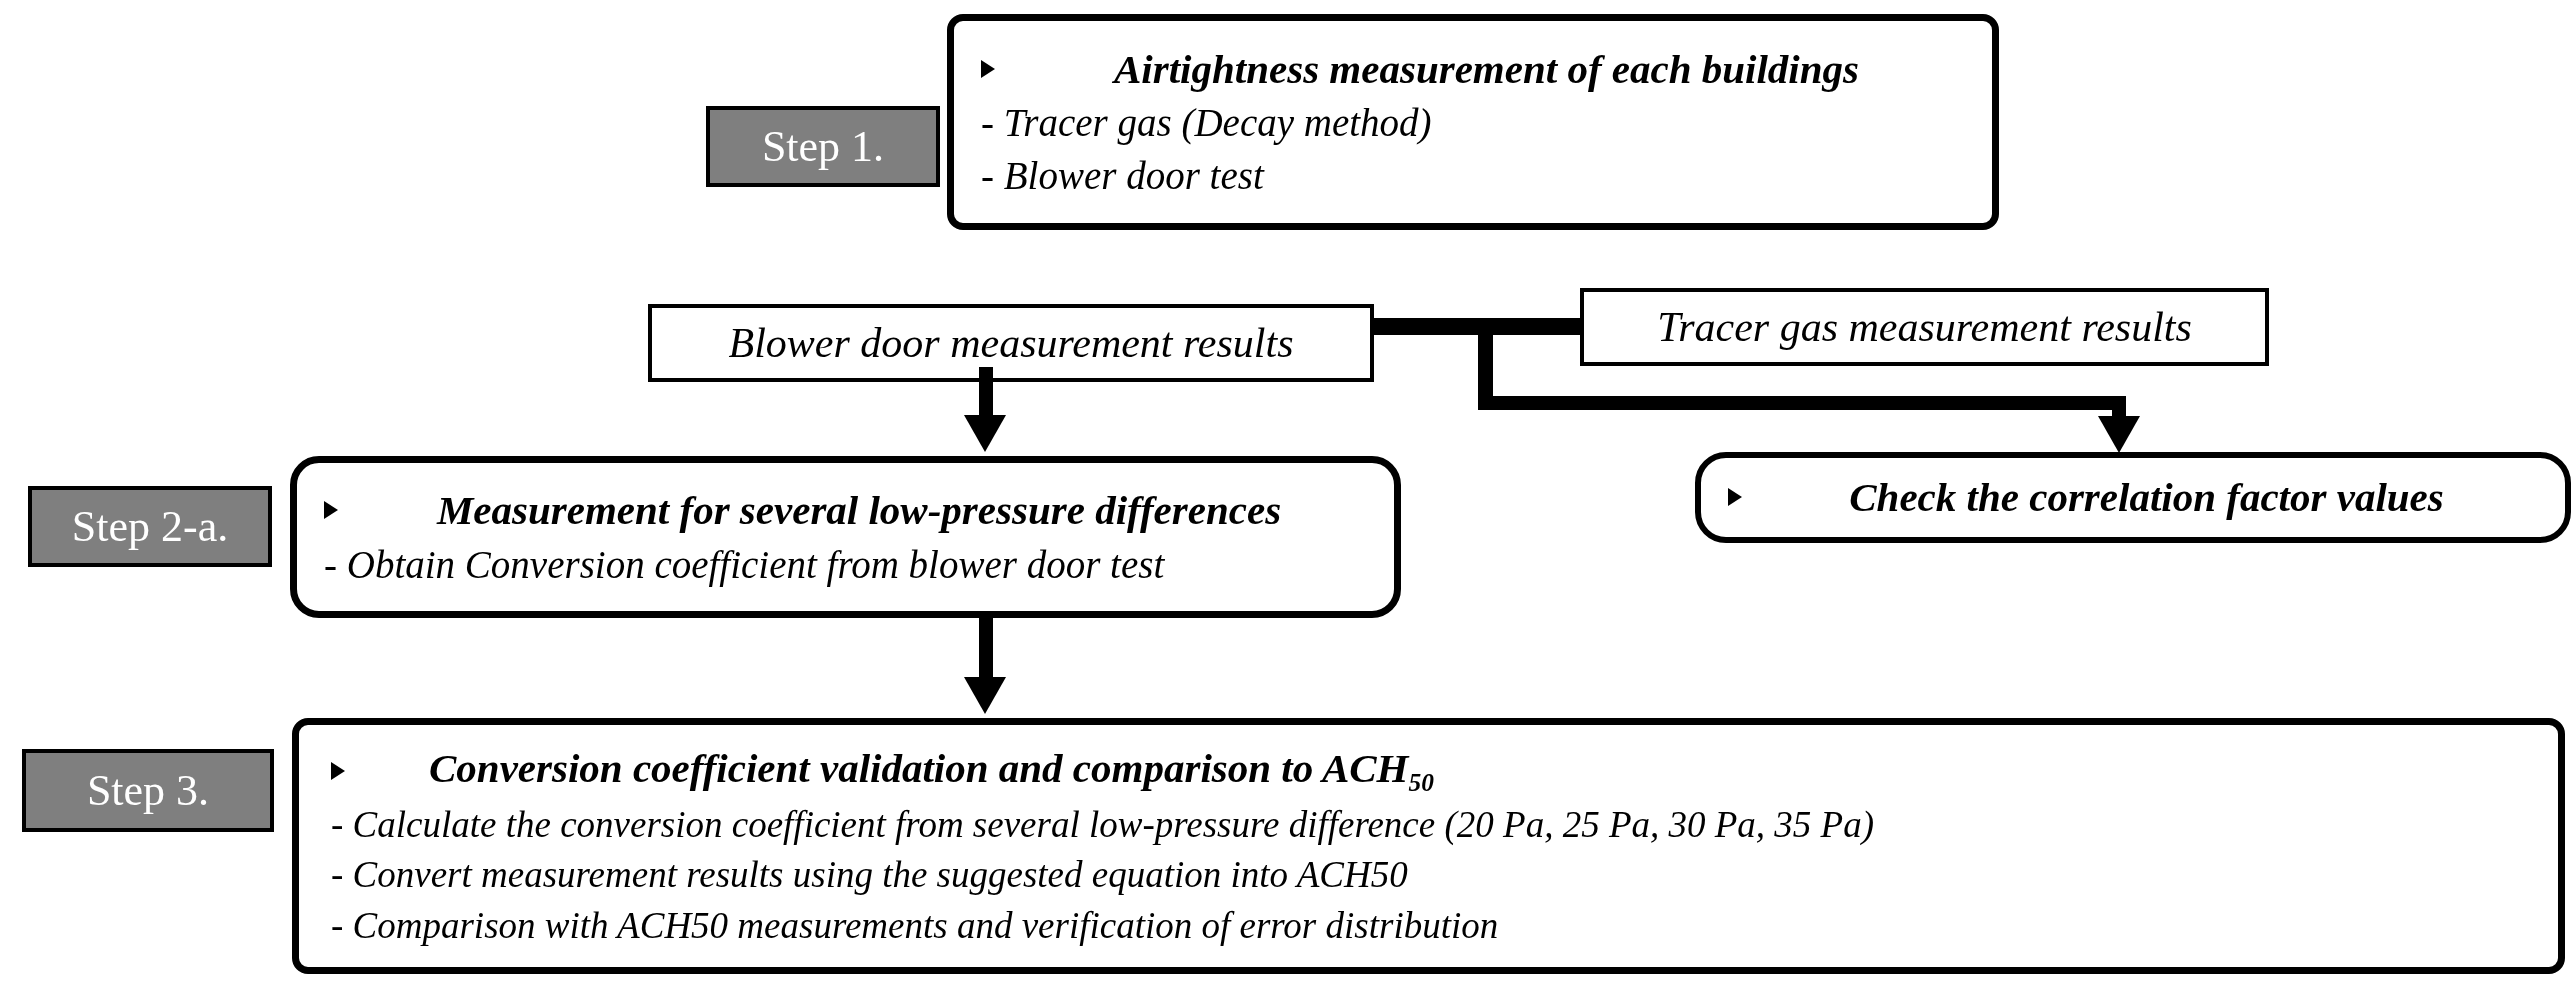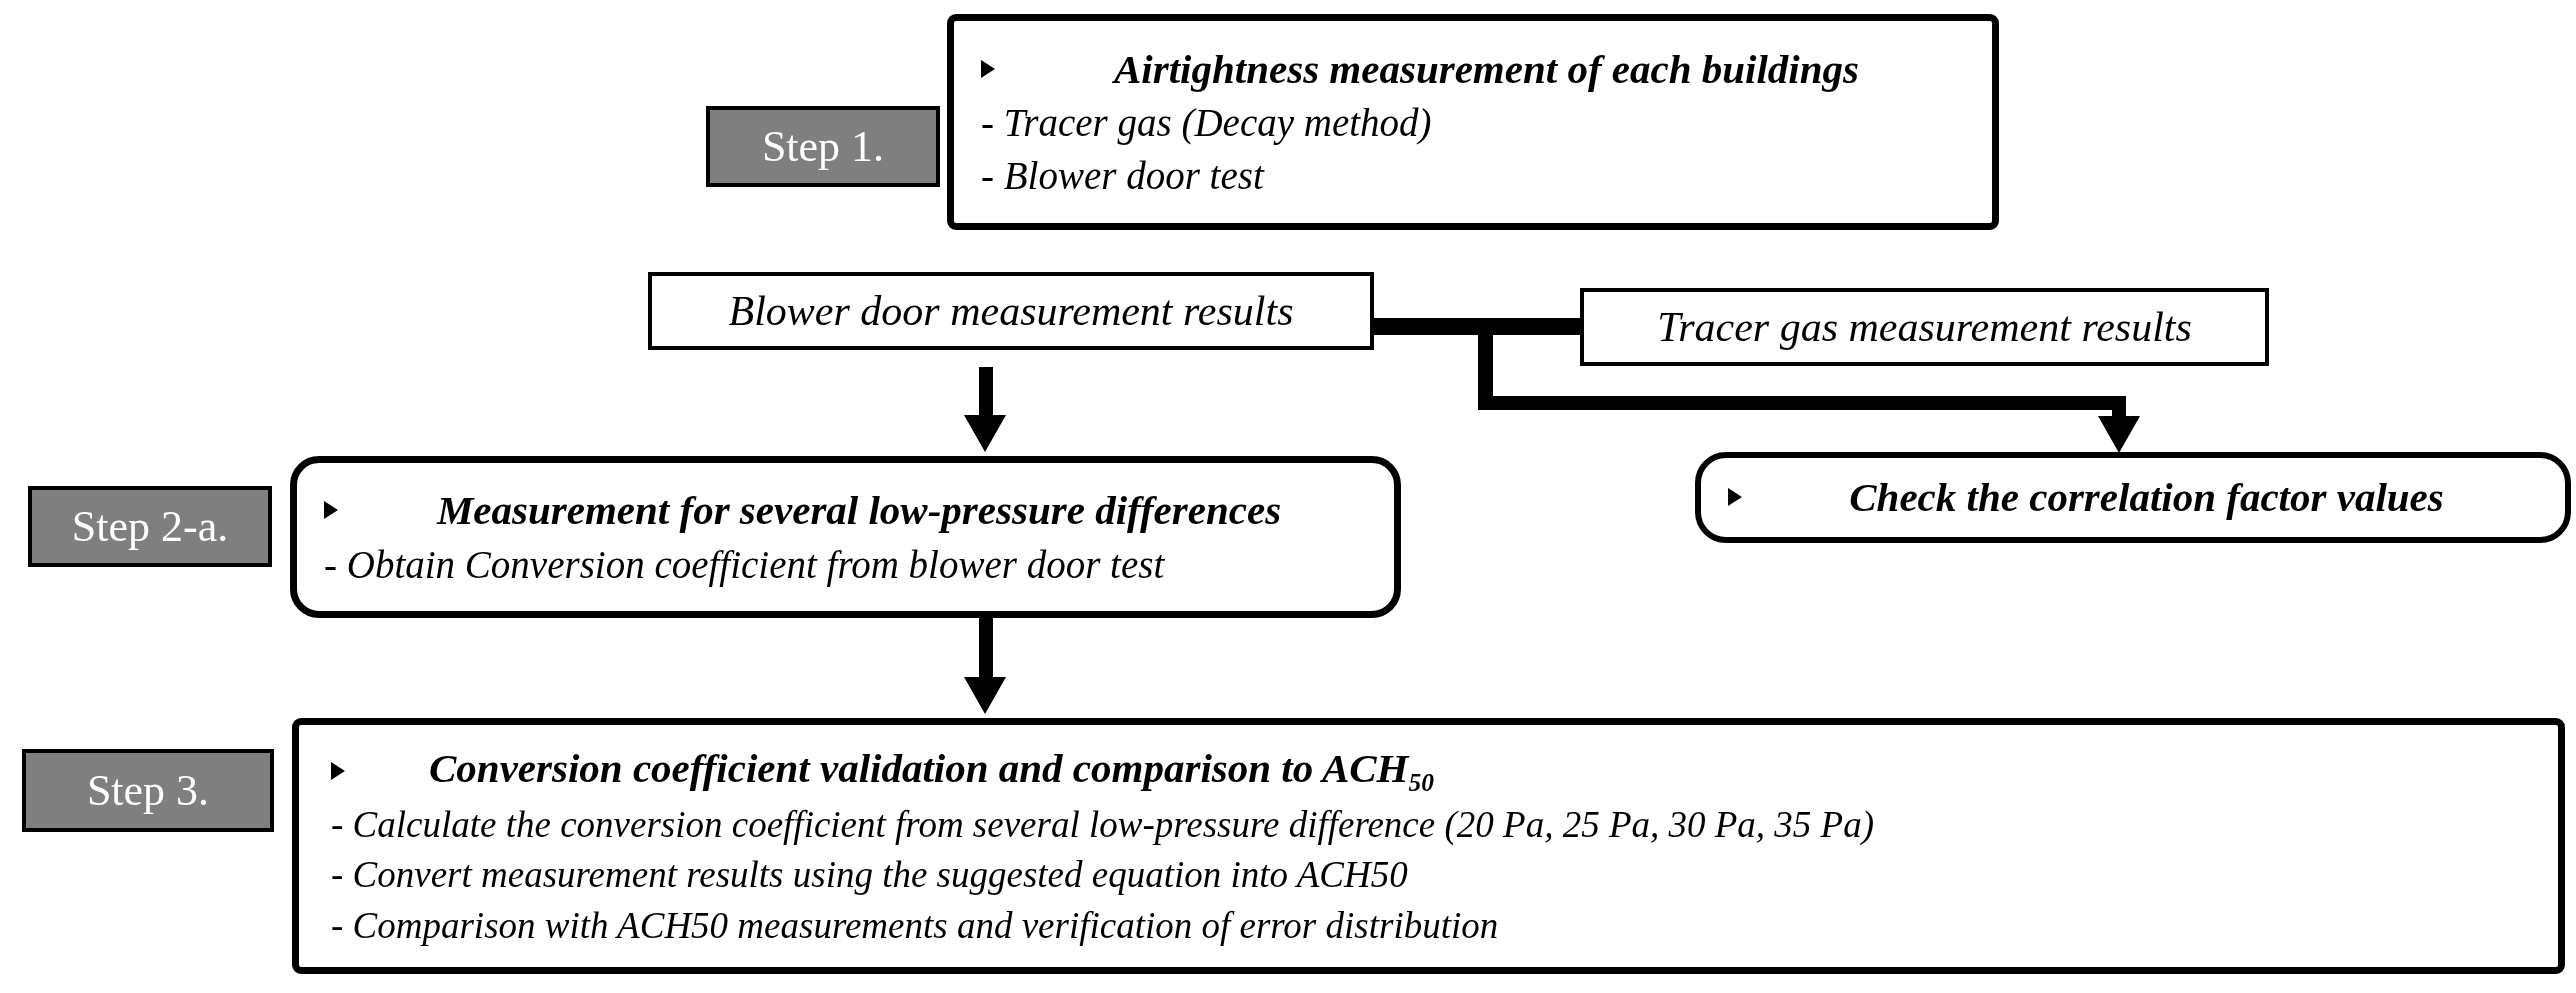--- a/index.html
+++ b/index.html
@@ -29,21 +29,21 @@
     font-size:44px;line-height:1;
     white-space:nowrap;
     margin-top:29px;
   }
 
   
   .rbox{
     position:absolute;
     background:var(--bg);
     border:7px solid var(--line);
-    border-radius:9px;
+    border-radius:16px;
     display:flex;flex-direction:column;justify-content:center;
     padding:11.6px 27px;
     font-style:italic;
   }
   .rbox .line{display:flex;align-items:center;white-space:nowrap;}
   .rbox .title{font-weight:bold;font-size:41px;line-height:1.32;}
   .rbox .title-center{margin:0 auto;}
   .rbox .item{font-size:39px;line-height:1.36;white-space:nowrap;}
 
   
@@ -85,21 +85,21 @@
 
   <div class="rbox" style="left:947px;top:14px;width:1052px;height:216px;border-width:7.7px;">
     <div class="line">
       <span class="bullet"></span>
       <span class="title title-center">Airtightness measurement of each buildings</span>
     </div>
     <div class="line item">- Tracer gas (Decay method)</div>
     <div class="line item">- Blower door test</div>
   </div>
 
-  <div class="plainbox" style="left:648px;top:272px;width:726px;height:78px;">Blower door measurement results</div>
+  <div class="plainbox" style="left:648px;top:304px;width:726px;height:78px;">Blower door measurement results</div>
 
   <div class="plainbox" style="left:1580px;top:288px;width:689px;height:78px;">Tracer gas measurement results</div>
 
   <div class="seg" style="left:1371px;top:318px;width:212px;height:16.7px;"></div>
 
   <div class="seg" style="left:1478px;top:327px;width:15.4px;height:82px;"></div>
 
   <div class="seg" style="left:1478px;top:396px;width:648px;height:14px;"></div>
 
   <div class="seg" style="left:2112px;top:396px;width:14px;height:28px;"></div>

